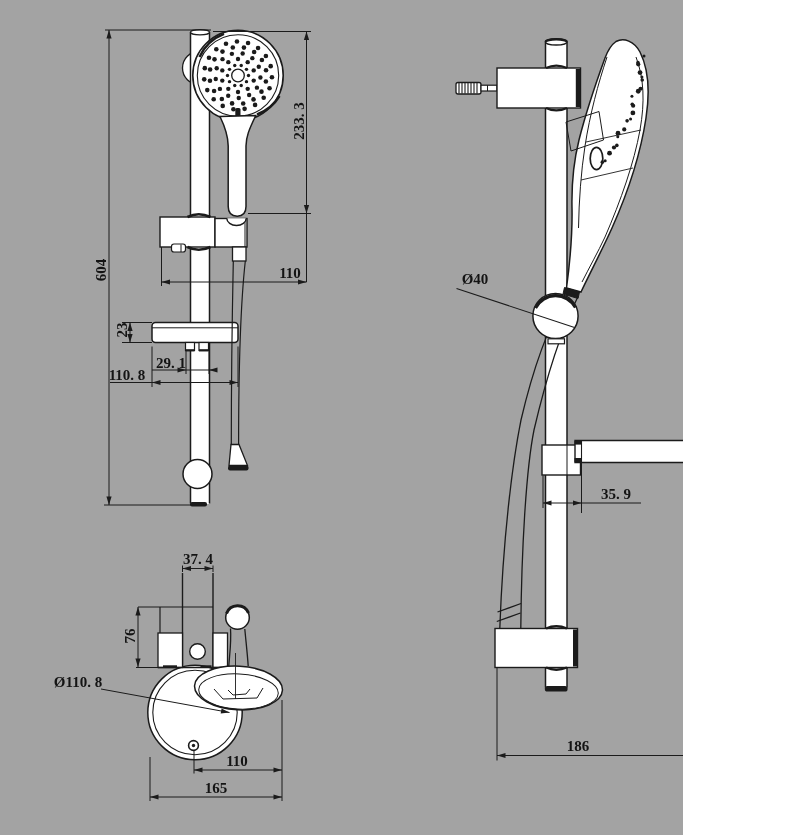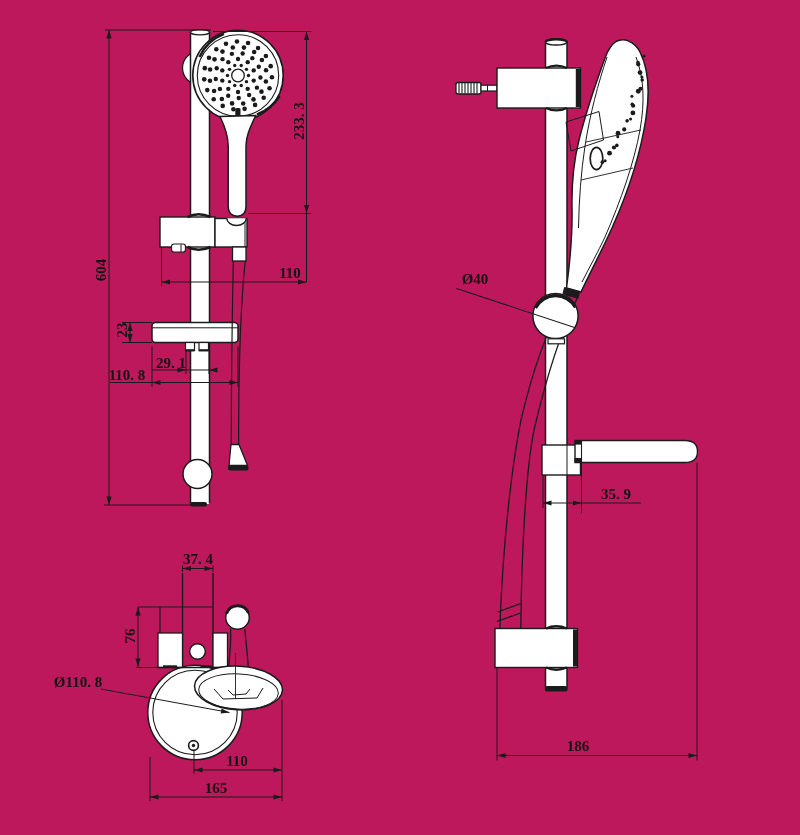--- a/index.html
+++ b/index.html
@@ -1,16 +1,16 @@
 <!DOCTYPE html>
 <html><head>
 <meta charset="utf-8">
 <style>
   html,body{margin:0;padding:0;background:#ffffff;}
-  .stage{width:800px;height:835px;position:relative;background:#be185d;overflow:hidden;}
+  .stage{width:683px;height:835px;position:relative;background:#a3a3a3;overflow:hidden;}
   .dim{font:bold 15px "Liberation Serif","DejaVu Serif",serif;fill:#141414;text-anchor:middle;}
 </style>
 </head>
 <body>
 
 <div class="stage">
 <svg width="800" height="835" viewBox="0 0 800 835" xmlns="http://www.w3.org/2000/svg">
 
   <g id="fv">
     <g id="fv-rail">

